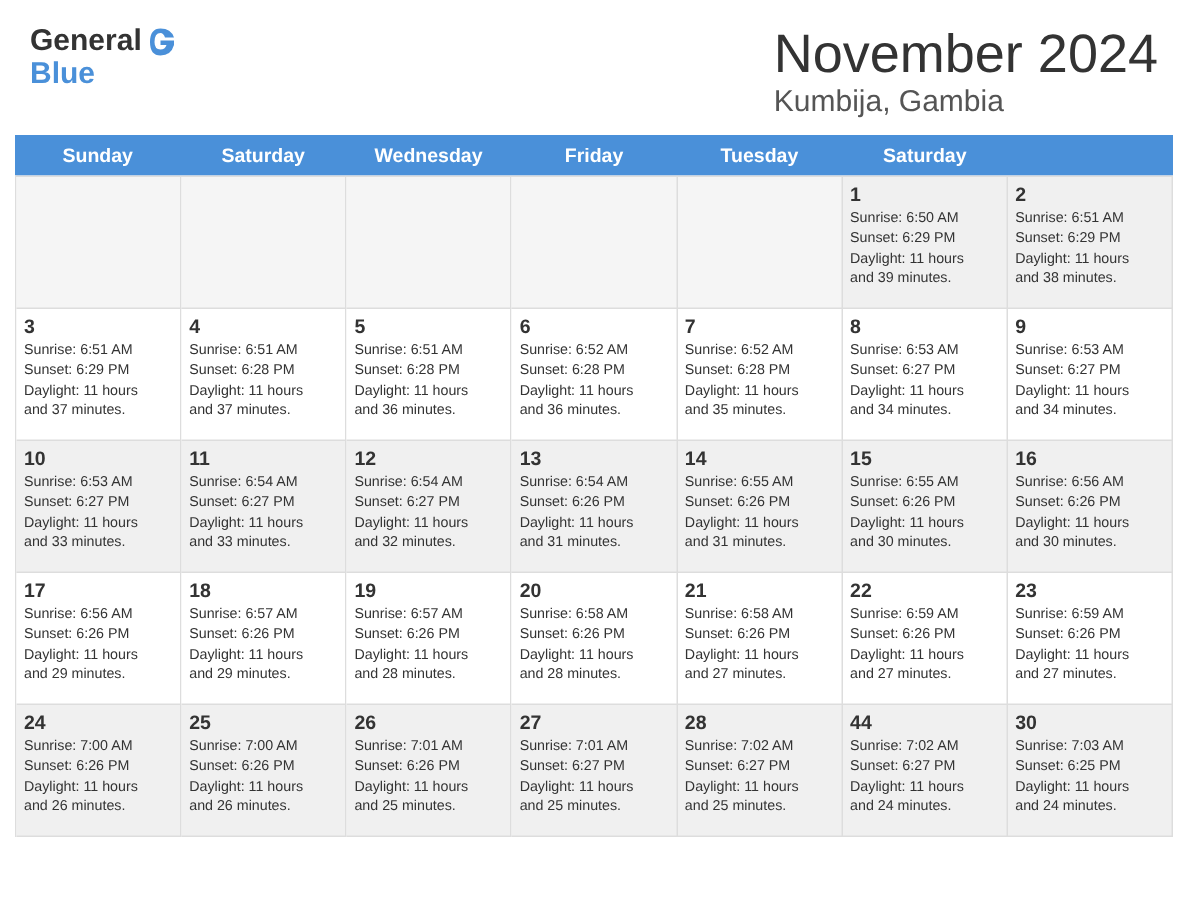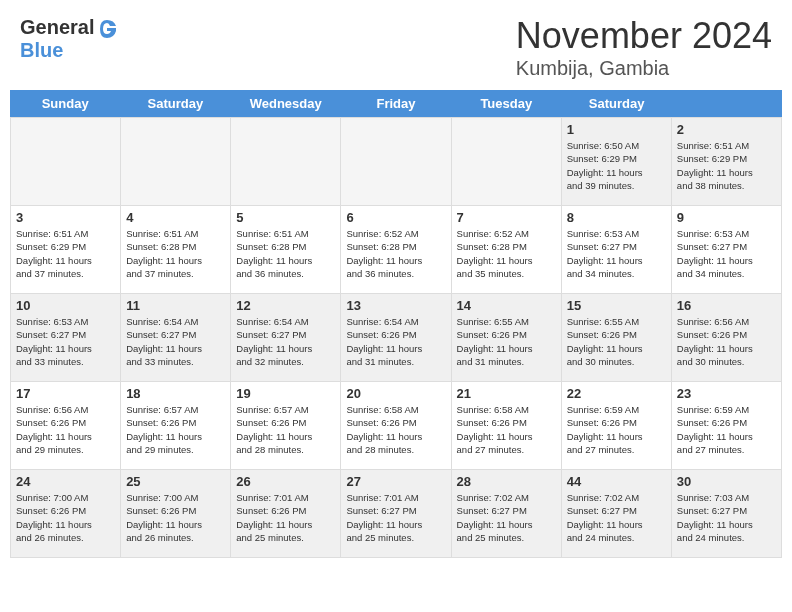--- a/index.html
+++ b/index.html
@@ -260,18 +260,18 @@
       <div class="cal-cell shaded">
         <span class="day-num">44</span>
         <div class="day-info" style="white-space: pre-line;">Sunrise: 7:02 AM
 Sunset: 6:27 PM
 Daylight: 11 hours
 and 24 minutes.</div>
       </div>
       <div class="cal-cell shaded">
         <span class="day-num">30</span>
         <div class="day-info" style="white-space: pre-line;">Sunrise: 7:03 AM
-Sunset: 6:27 PM
+Sunset: 6:25 PM
 Daylight: 11 hours
 and 24 minutes.</div>
       </div>
     </div>
 </div>
 
 </body></html>

